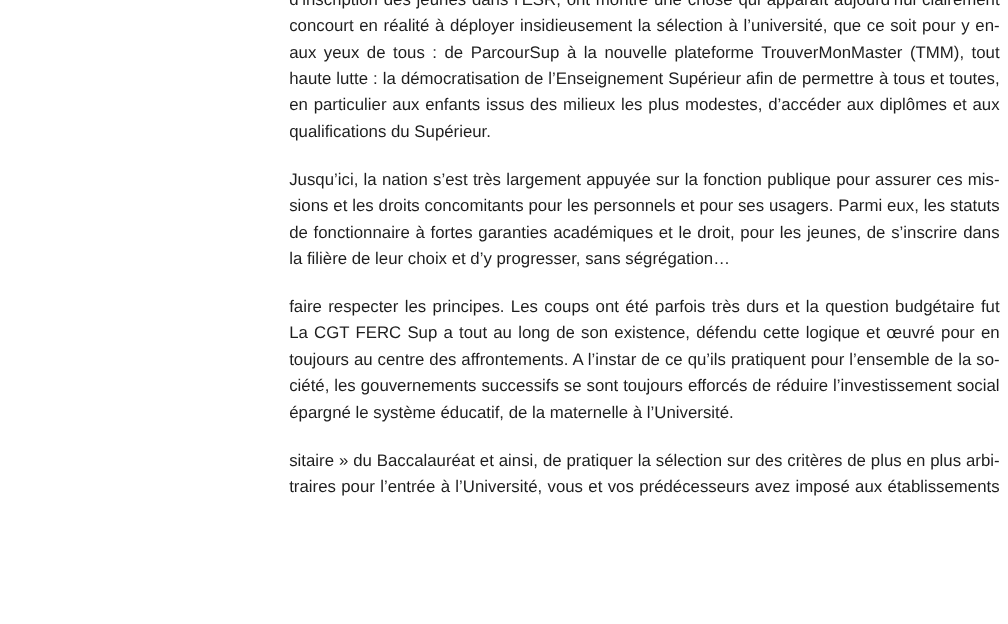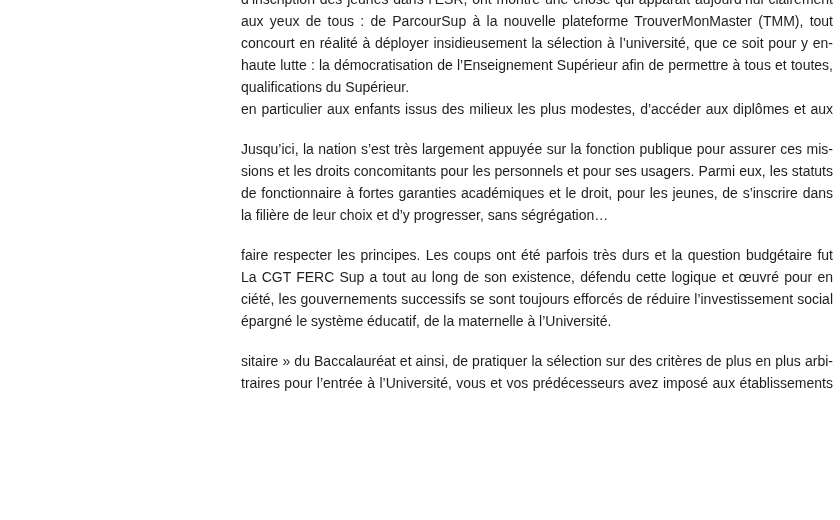--- a/index.html
+++ b/index.html
@@ -39,35 +39,36 @@
     text-align-last: justify;
   }
 </style>
 </head>
 <body>
 
 <div class="page">
   <div class="text-column" id="text-column" style="color: rgb(30, 30, 30);">
       <div class="paragraph">
         <div class="line j">d’inscription des jeunes dans l’ESR, ont montré une chose qui apparaît aujourd’hui clairement</div>
+        <div class="line j">concourt en réalité à déployer insidieusement la sélection à l’université, que ce soit pour y en-</div>
         <div class="line j">aux yeux de tous : de ParcourSup à la nouvelle plateforme TrouverMonMaster (TMM), tout</div>
-        <div class="line j">concourt en réalité à déployer insidieusement la sélection à l’université, que ce soit pour y en-</div>
         <div class="line j">haute lutte : la démocratisation de l’Enseignement Supérieur afin de permettre à tous et toutes,</div>
+        <div class="line j">en particulier aux enfants issus des milieux les plus modestes, d’accéder aux diplômes et aux</div>
         <div class="line">qualifications du Supérieur.</div>
-        <div class="line j">en particulier aux enfants issus des milieux les plus modestes, d’accéder aux diplômes et aux</div>
       </div>
       <div class="paragraph">
         <div class="line j">Jusqu’ici, la nation s’est très largement appuyée sur la fonction publique pour assurer ces mis-</div>
         <div class="line j">sions et les droits concomitants pour les personnels et pour ses usagers. Parmi eux, les statuts</div>
         <div class="line j">de fonctionnaire à fortes garanties académiques et le droit, pour les jeunes, de s’inscrire dans</div>
         <div class="line">la filière de leur choix et d’y progresser, sans ségrégation…</div>
       </div>
       <div class="paragraph">
         <div class="line j">faire respecter les principes. Les coups ont été parfois très durs et la question budgétaire fut</div>
         <div class="line j">La CGT FERC Sup a tout au long de son existence, défendu cette logique et œuvré pour en</div>
+        <div class="line j">toujours au centre des affrontements. A l’instar de ce qu’ils pratiquent pour l’ensemble de la so-</div>
         <div class="line j">ciété, les gouvernements successifs se sont toujours efforcés de réduire l’investissement social</div>
         <div class="line">épargné le système éducatif, de la maternelle à l’Université.</div>
       </div>
       <div class="paragraph">
         <div class="line j">sitaire » du Baccalauréat et ainsi, de pratiquer la sélection sur des critères de plus en plus arbi-</div>
         <div class="line j">traires pour l’entrée à l’Université, vous et vos prédécesseurs avez imposé aux établissements</div>
       </div>
     </div>
 </div>
 

